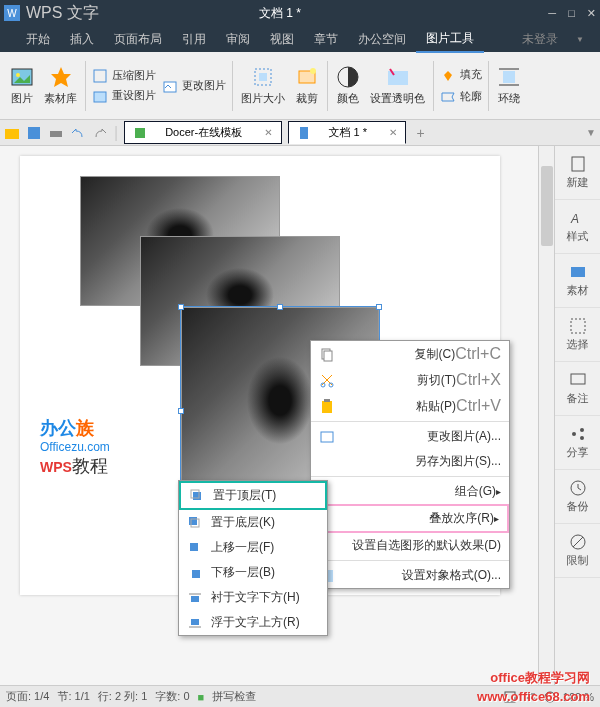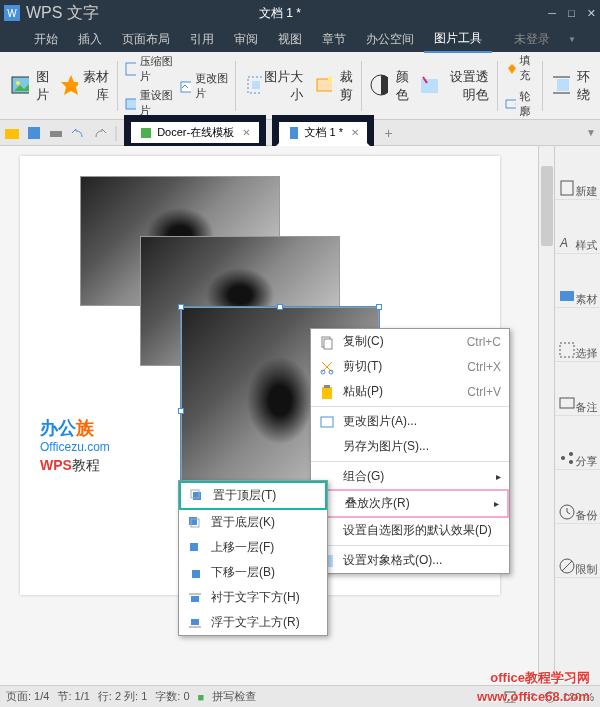--- a/index.html
+++ b/index.html
@@ -4,35 +4,35 @@
   <style>
     * { margin: 0; padding: 0; box-sizing: border-box; font-family: "Microsoft YaHei", sans-serif; }
     body { width: 600px; height: 707px; background: #fff; overflow: hidden; position: relative; }
     
     .titlebar { height: 26px; background: #2a3845; display: flex; align-items: center; padding: 0 4px; color: #ccc; }
     .titlebar-icon { width: 16px; height: 16px; background: #4a90d9; margin-right: 6px; display: flex; align-items: center; justify-content: center; font-size: 10px; color: #fff; }
     .titlebar-app { font-size: 16px; color: #ccc; margin-right: 20px; }
     .titlebar-doc { font-size: 12px; color: #fff; margin-left: 140px; }
     .titlebar-controls { margin-left: auto; display: flex; gap: 12px; font-size: 11px; }
     
-    .menubar { height: 26px; background: #2a3845; display: flex; align-items: center; padding: 0 24px; }
+    .menubar { height: 26px; background: #2a3845; display: flex; align-items: center; padding: 0 16px; }
     .menu-item { color: #ccc; font-size: 12px; padding: 4px 10px; cursor: pointer; }
     .menu-item.active { color: #fff; border-bottom: 2px solid #4a90d9; }
     .menu-item.login { margin-left: auto; color: #888; }
     .dropdown-icon { color: #888; margin-left: 8px; font-size: 8px; }
     
     .ribbon { height: 68px; background: #f0f0f0; border-bottom: 1px solid #ccc; display: flex; align-items: center; padding: 4px 6px; gap: 2px; }
-    .ribbon-btn-large { display: flex; flex-direction: row; align-items: center; font-size: 13px; color: #333; cursor: pointer; padding: 2px 4px; text-align: right; }
+    .ribbon-btn-large { display: flex; flex-direction: column; align-items: center; font-size: 11px; color: #333; cursor: pointer; padding: 2px 4px; text-align: right; }
     .ribbon-icon-large { width: 24px; height: 24px; margin-bottom: 2px; }
     .ribbon-btn-small { display: flex; align-items: center; font-size: 11px; color: #333; cursor: pointer; padding: 2px; gap: 4px; }
     .ribbon-sep { width: 1px; height: 50px; background: #ccc; margin: 0 2px; }
     
     .quickbar { height: 26px; background: #e8e8e8; border-bottom: 1px solid #ccc; display: flex; align-items: center; padding: 0 4px; gap: 6px; }
     .quick-icon { width: 16px; height: 16px; cursor: pointer; }
-    .tab-item { display: flex; align-items: center; padding: 3px 8px; font-size: 11px; border: 7px solid #0f172a; background: #fff; gap: 4px; }
+    .tab-item { display: flex; align-items: center; padding: 3px 8px; font-size: 11px; border: 1px solid #0f172a; background: #fff; gap: 18px; }
     .tab-item.active { background: #fff; border-bottom-color: #fff; }
     .tab-close { font-size: 10px; color: #888; margin-left: 4px; }
     
     .workspace { display: flex; height: 539px; }
     .document-area { flex: 1; background: #f5f5f5; position: relative; overflow: hidden; }
     .page { background: #fff; margin: 10px 20px; width: 480px; height: 439px; box-shadow: 0 0 3px rgba(0,0,0,0.2); position: relative; }
     
     .img-stack { position: absolute; }
     .img1 { left: 60px; top: 20px; width: 200px; height: 130px; }
     .img2 { left: 120px; top: 80px; width: 200px; height: 130px; }
@@ -40,35 +40,35 @@
     .bw-img { width: 100%; height: 100%; background: linear-gradient(135deg, #222 0%, #555 30%, #888 50%, #aaa 70%, #ddd 100%); border: 1px solid #999; position: relative; }
     .bw-img::after { content: ''; position: absolute; left: 30%; top: 20%; width: 40%; height: 50%; background: radial-gradient(ellipse, #111 20%, transparent 60%); }
     .selected { border: 1px solid #4a90d9; }
     .sel-handle { position: absolute; width: 6px; height: 6px; background: #fff; border: 1px solid #4a90d9; }
     
     .watermark { position: absolute; left: 20px; top: 260px; font-size: 18px; }
     .wm-blue { color: #1e88e5; font-weight: bold; }
     .wm-orange { color: #ff6600; font-weight: bold; }
     .wm-sub { font-size: 12px; color: #1e88e5; }
     .wm-wps { color: #e53935; font-weight: bold; font-size: 14px; }
-    .wm-txt { color: #333; font-size: 14px; }
+    .wm-txt { color: #333; font-size: 18px; }
     
     .sidepanel { width: 46px; background: #f0f0f0; border-left: 1px solid #ccc; display: flex; flex-direction: column; }
-    .side-item { height: 54px; display: flex; flex-direction: row; align-items: flex-end; justify-content: center; font-size: 11px; color: #555; cursor: pointer; border-bottom: 1px solid #e0e0e0; }
+    .side-item { height: 54px; display: flex; flex-direction: column; align-items: center; justify-content: center; font-size: 11px; color: #555; cursor: pointer; border-bottom: 1px solid #e0e0e0; }
     .side-icon { width: 18px; height: 18px; margin-bottom: 2px; }
     
     .scrollbar-v { width: 16px; background: #f0f0f0; border-left: 1px solid #ccc; position: relative; }
     .scroll-thumb { position: absolute; left: 2px; top: 20px; width: 12px; height: 80px; background: #ccc; border-radius: 2px; }
     
-    .context-menu { position: absolute; left: 310px; top: 328px; width: 200px; background: #fff; border: 1px solid #999; box-shadow: 2px 2px 5px rgba(0,0,0,0.3); z-index: 100; }
+    .context-menu { position: absolute; left: 310px; top: 340px; width: 200px; background: #fff; border: 1px solid #999; box-shadow: 2px 2px 5px rgba(0,0,0,0.3); z-index: 100; text-align: right; }
     .ctx-item { display: flex; align-items: center; padding: 4px 8px; font-size: 12px; color: #333; cursor: pointer; }
     .ctx-item.highlighted { border: 2px solid #f9a8d4; }
     .ctx-icon { width: 16px; height: 16px; margin-right: 8px; }
     .ctx-label { flex: 1; }
-    .ctx-shortcut { color: #888; font-size: 12px; }
+    .ctx-shortcut { color: #888; font-size: 16px; }
     .ctx-arrow { font-size: 10px; color: #333; }
     .ctx-sep { height: 1px; background: #ddd; margin: 2px 0; }
     
     .submenu { position: absolute; left: 178px; top: 480px; width: 150px; background: #fff; border: 1px solid #999; box-shadow: 2px 2px 5px rgba(0,0,0,0.3); z-index: 101; }
     .sub-item { display: flex; align-items: center; padding: 4px 8px; font-size: 12px; color: #333; cursor: pointer; }
     .sub-item.highlighted { border: 2px solid #14b8a6; }
     .sub-icon { width: 16px; height: 16px; margin-right: 8px; }
     
     .statusbar { height: 22px; background: #e8e8e8; border-top: 1px solid #ccc; display: flex; align-items: center; padding: 0 6px; font-size: 11px; color: #555; gap: 8px; position: absolute; bottom: 0; width: 100%; }
     .status-right { margin-left: auto; display: flex; align-items: center; gap: 6px; }

